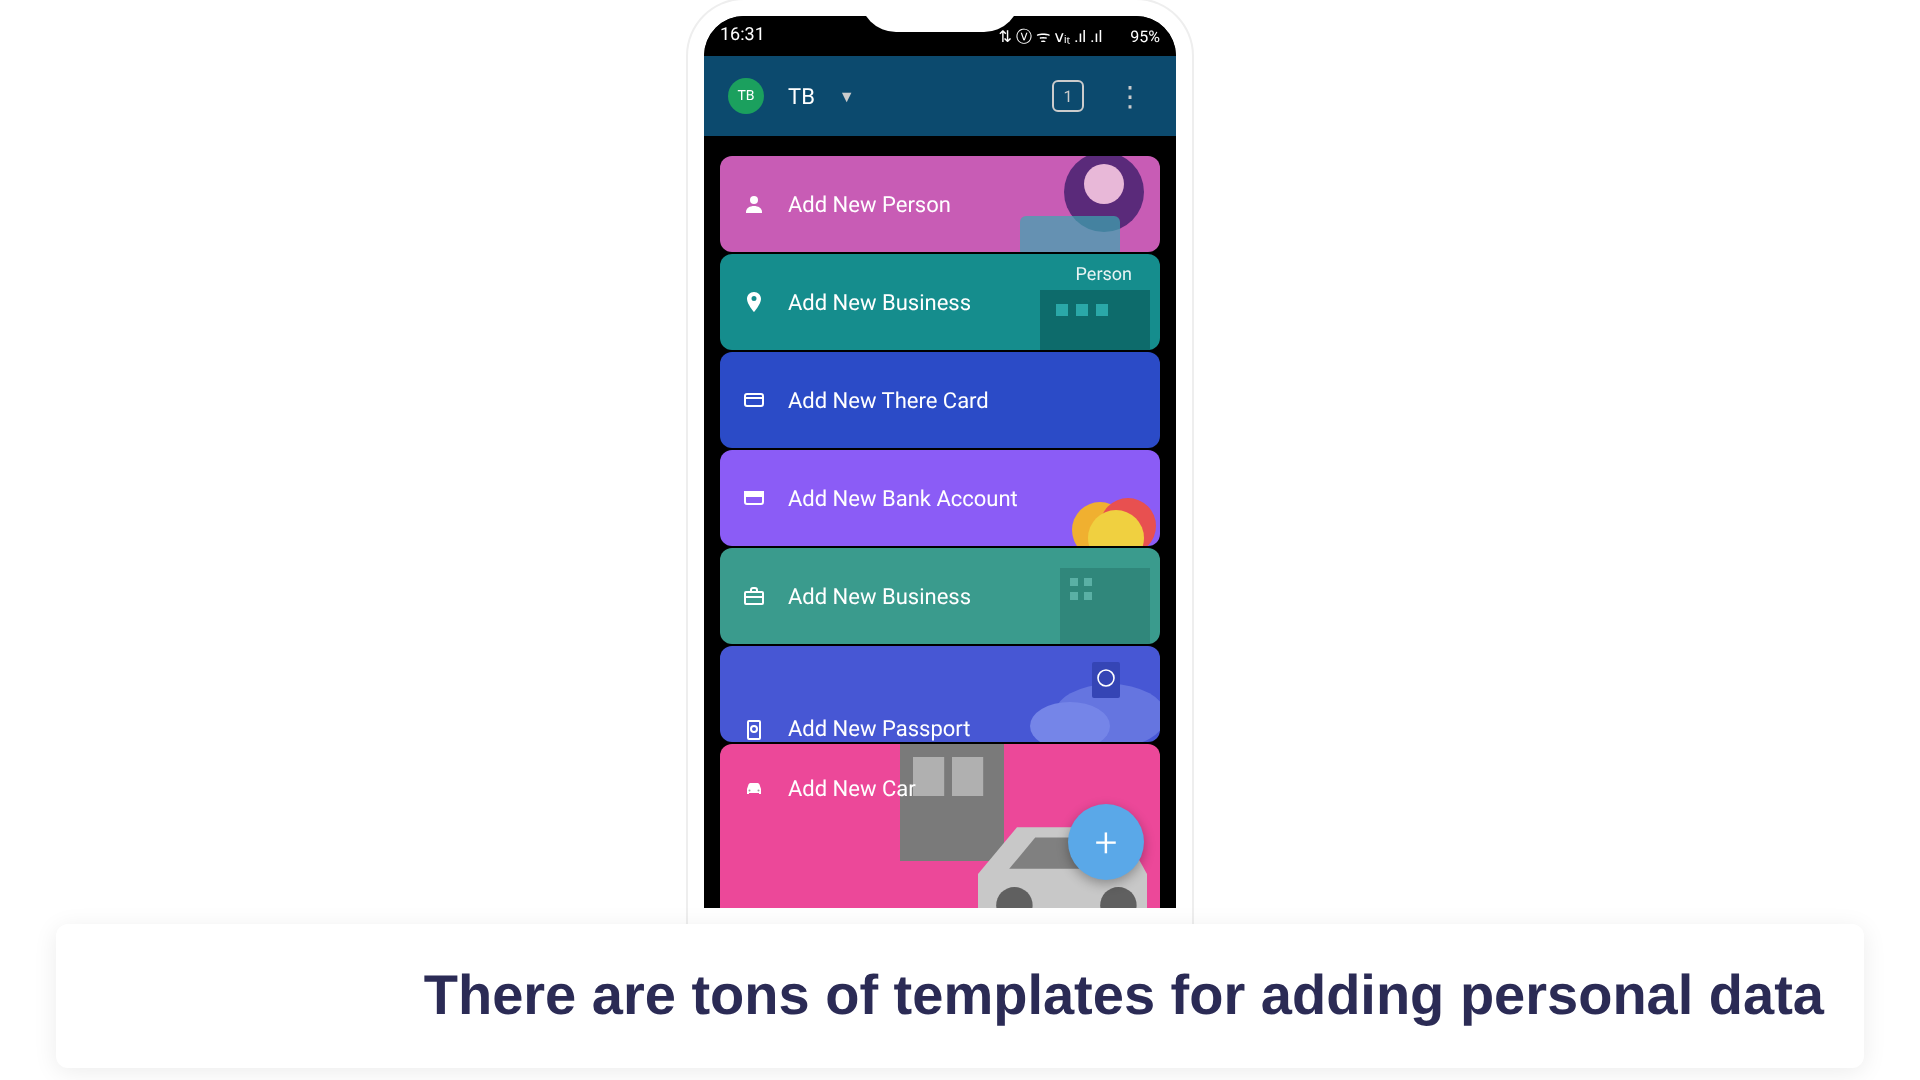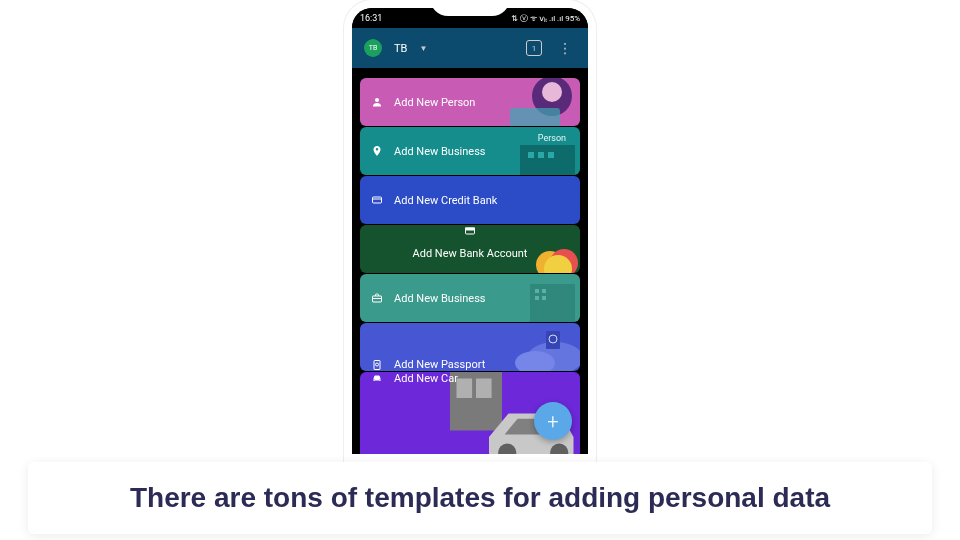--- a/index.html
+++ b/index.html
@@ -46,21 +46,21 @@
     display: flex;
     justify-content: space-between;
     align-items: center;
     padding: 0 8px;
     font-size: 9px;
     color: #fff;
     background: #000;
   }
   .status-icons {
     display: flex;
-    gap: 2px;
+    gap: 14px;
     align-items: center;
     font-size: 8px;
   }
   .app-bar {
     height: 40px;
     background: #0c4a6e;
     display: flex;
     align-items: center;
     padding: 0 12px;
     gap: 12px;
@@ -139,24 +139,24 @@
     position: absolute;
     right: 0;
     top: 0;
     bottom: 0;
     width: 100px;
     pointer-events: none;
   }
   .c-person { background: #c85cb5; }
   .c-address { background: #158d8d; }
   .c-credit { background: #2b4bc7; }
-  .c-bank { background: #14532d; flex-direction: column; }
+  .c-bank { background: #8b5cf6; }
   .c-business { background: #3a9b8d; }
   .c-passport { background: #4757d4; align-items: flex-end; }
-  .c-car { background: #6d28d9; height: 88px; align-items: flex-start; padding-top: 0; }
+  .c-car { background: #ec4899; height: 88px; align-items: flex-start; padding-top: 16px; }
   
   .fab {
     position: absolute;
     right: 16px;
     bottom: 14px;
     width: 38px;
     height: 38px;
     border-radius: 50%;
     background: #5aa8e8;
     color: #fff;
@@ -172,21 +172,21 @@
     position: absolute;
     left: 28px;
     right: 28px;
     top: 462px;
     height: 72px;
     background: #fff;
     border-radius: 6px;
     box-shadow: 0 2px 12px rgba(0,0,0,0.08);
     display: flex;
     align-items: center;
-    justify-content: center;
+    justify-content: flex-end;
     padding: 0 20px;
   }
   .caption-text {
     font-size: 28px;
     font-weight: 600;
     color: #2b2b55;
     text-align: center;
     font-family: "Segoe UI", "Helvetica Neue", sans-serif;
   }
 </style>
@@ -251,21 +251,21 @@
         </svg>
       </div>
 
       <div class="card c-credit">
         <span class="card-icon">
           <svg width="12" height="12" viewBox="0 0 24 24" fill="none" stroke="#fff" stroke-width="2">
               <rect x="3" y="6" width="18" height="12" rx="2"></rect>
               <line x1="3" y1="10" x2="21" y2="10"></line>
             </svg>
         </span>
-        <span class="card-label">Add New Credit Bank</span>
+        <span class="card-label">Add New There Card</span>
       </div>
 
       <div class="card c-bank">
         <span class="card-icon">
           <svg width="12" height="12" viewBox="0 0 24 24" fill="none" stroke="#fff" stroke-width="2">
               <rect x="3" y="6" width="18" height="12" rx="2"></rect>
               <rect x="3" y="6" width="18" height="4" fill="#fff"></rect>
             </svg>
         </span>
         <span class="card-label">Add New Bank Account</span>

